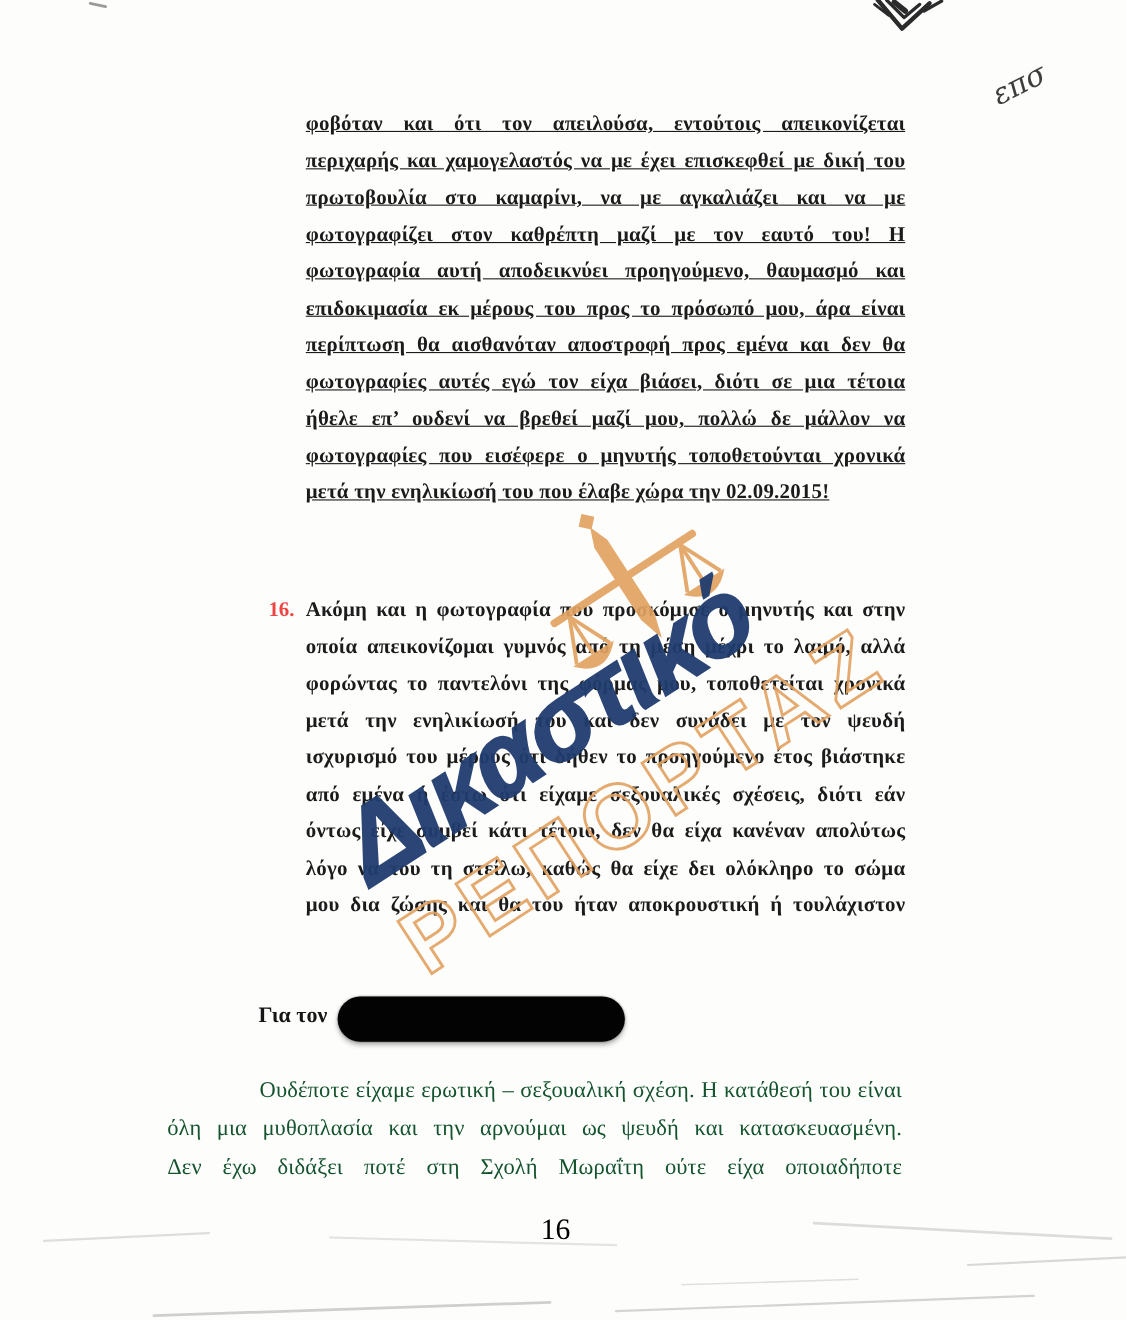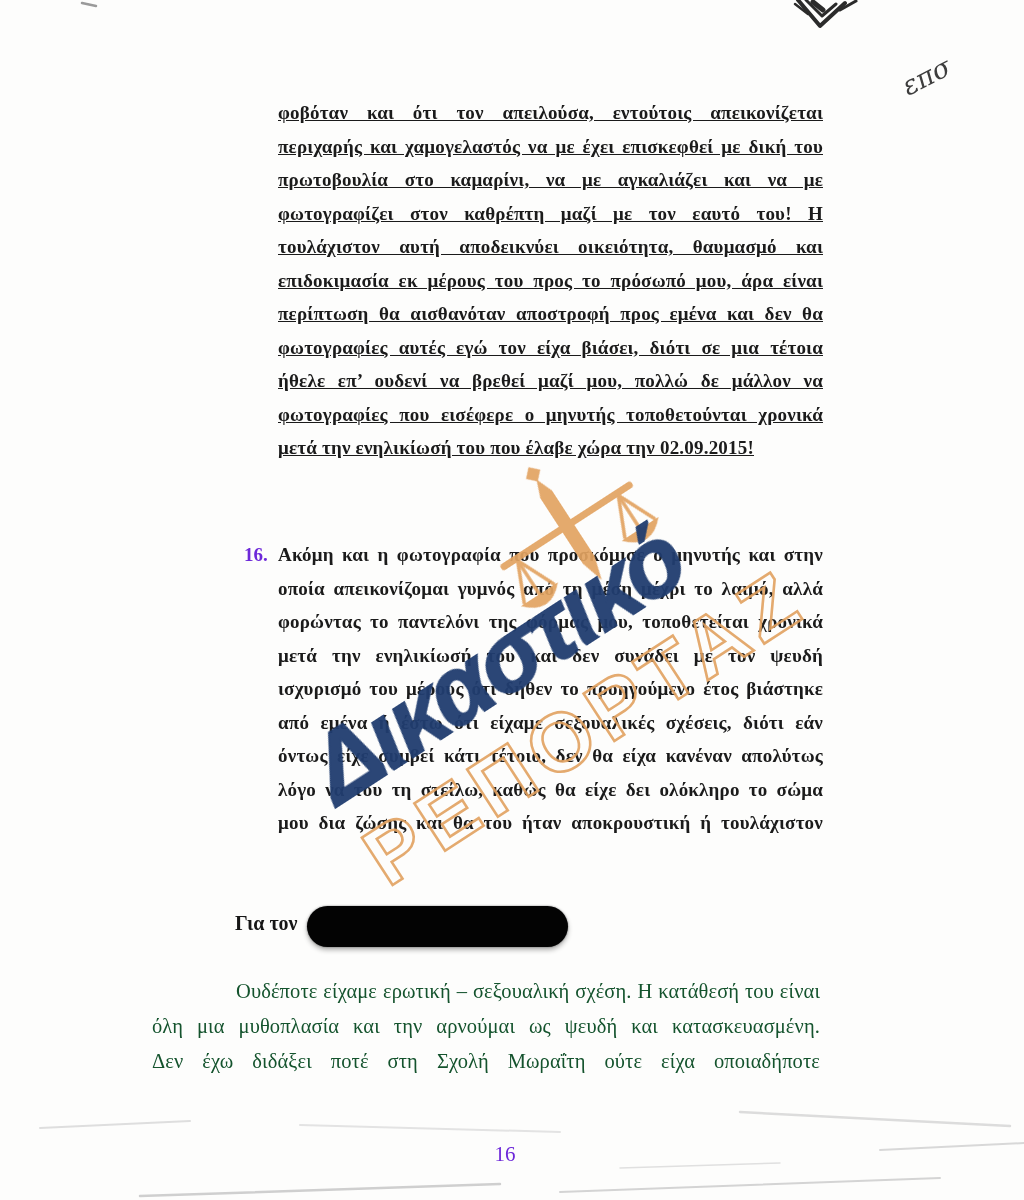--- a/index.html
+++ b/index.html
@@ -15,57 +15,57 @@
   .b15{left:278px;top:96px;width:545px;text-decoration:underline;}
   .b16{left:278px;top:538px;width:545px;}
   .tline{
     font-size:19px;font-weight:bold;line-height:33.5px;height:33.5px;
     text-align:justify;text-align-last:justify;color:#1b1b1b;
     letter-spacing:0.2px;
   }
   .tline.last-left{text-align-last:left;}
   .item-num{
     position:absolute;left:-34px;top:0;font-size:19px;font-weight:bold;
-    line-height:33.5px;color:#6d28d9;
+    line-height:33.5px;color:#ef4444;
   }
 
   
   .for-line{position:absolute;left:235px;top:912px;font-size:20px;font-weight:bold;color:#161616;}
   .redaction{
     position:absolute;left:307px;top:906px;width:261px;height:41px;
     background:#030303;border-radius:21px;
     box-shadow:0 3px 5px rgba(0,0,0,0.30), 0 0 2px rgba(0,0,0,0.45);
   }
 
   
   .closing{left:152px;top:974px;width:668px;}
   .closing .tline{
     font-weight:normal;font-size:20.5px;line-height:35px;height:35px;
     letter-spacing:0.1px;color:#14532d;
   }
   .closing .tline.indent-first{text-indent:84px;}
 
   .pagenum{
-    position:absolute;left:455px;top:1142px;width:100px;text-align:center;
-    font-size:21px;color:#6d28d9;
+    position:absolute;left:455px;top:1102px;width:100px;text-align:center;
+    font-size:27px;color:#000000;
   }
 
   svg.overlay{position:absolute;left:0;top:0;pointer-events:none;}
 </style>
 </head>
 <body>
 
 <div class="page">
 
   <div class="block b15">
       <div class="tline">φοβόταν και ότι τον απειλούσα, εντούτοις απεικονίζεται</div>
       <div class="tline">περιχαρής και χαμογελαστός να με έχει επισκεφθεί με δική του</div>
       <div class="tline">πρωτοβουλία στο καμαρίνι, να με αγκαλιάζει και να με</div>
       <div class="tline">φωτογραφίζει στον καθρέπτη μαζί με τον εαυτό του! Η</div>
-      <div class="tline">τουλάχιστον αυτή αποδεικνύει οικειότητα, θαυμασμό και</div>
+      <div class="tline">φωτογραφία αυτή αποδεικνύει προηγούμενο, θαυμασμό και</div>
       <div class="tline">επιδοκιμασία εκ μέρους του προς το πρόσωπό μου, άρα είναι</div>
       <div class="tline">περίπτωση θα αισθανόταν αποστροφή προς εμένα και δεν θα</div>
       <div class="tline">φωτογραφίες αυτές εγώ τον είχα βιάσει, διότι σε μια τέτοια</div>
       <div class="tline">ήθελε επ’ ουδενί να βρεθεί μαζί μου, πολλώ δε μάλλον να</div>
       <div class="tline">φωτογραφίες που εισέφερε ο μηνυτής τοποθετούνται χρονικά</div>
       <div class="tline last-left">μετά την ενηλικίωσή του που έλαβε χώρα την 02.09.2015!</div>
     </div>
 
   <div class="block b16">
     <span class="item-num">16.</span>

